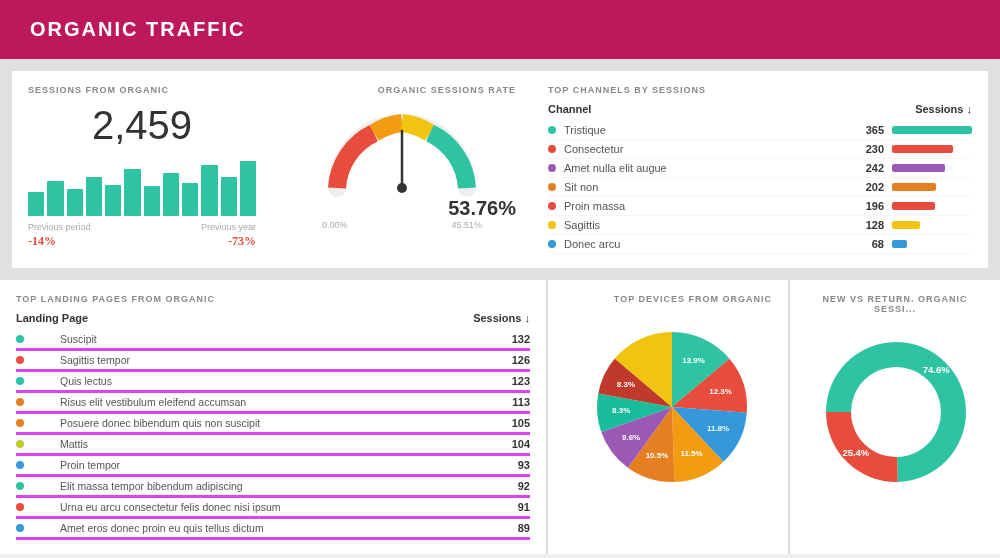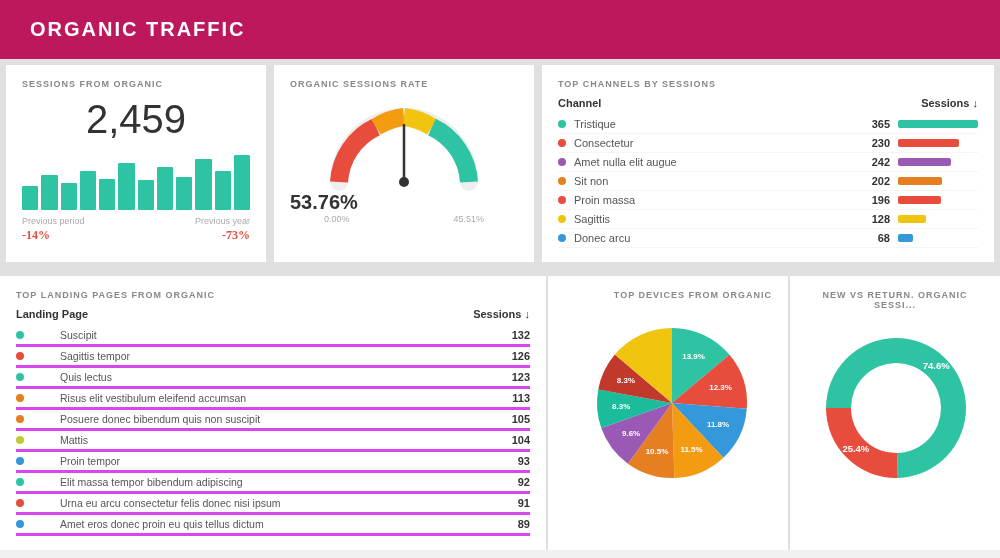--- a/index.html
+++ b/index.html
@@ -11,23 +11,23 @@
       padding: 18px 30px;
       font-size: 20px;
       font-weight: bold;
       letter-spacing: 2px;
     }
 
     .dashboard {
       display: grid;
       grid-template-columns: 260px 260px 1fr;
       grid-template-rows: auto auto;
-      gap: 8px;
+      gap: 0;
       background: #e0e0e0;
-      padding: 6px;
+      padding: 12px;
     }
 
     .card {
       background: white;
       padding: 14px 16px;
     }
 
     .card-title {
       font-size: 9px;
       font-weight: bold;
@@ -69,21 +69,21 @@
     }
     .period-change {
       display: flex;
       justify-content: space-between;
       margin-top: 2px;
       font-family: Liberation Serif, serif;
     }
     .change-neg { color: #e74c3c; font-size: 12px; font-weight: bold; }
 
     
-    .gauge-card { text-align: left; }
+    .gauge-card { text-align: right; }
     .gauge-container { position: relative; width: 160px; height: 90px; margin: 0 auto 4px; }
     .gauge-value { font-size: 20px; font-weight: bold; color: #333; }
     .gauge-range { display: flex; justify-content: space-between; font-size: 9px; color: #aaa; margin-top: 2px; width: 160px; margin: 0 auto; }
 
     
     .channels-card { grid-column: 3; }
     .channels-header { display: flex; justify-content: space-between; font-size: 11px; font-weight: bold; color: #333; margin-bottom: 6px; }
     .channel-row { display: flex; align-items: center; padding: 3px 0; border-bottom: 1px solid #f5f5f5; font-size: 11px; }
     .channel-dot { width: 8px; height: 8px; border-radius: 50%; margin-right: 8px; flex-shrink: 0; }
     .channel-name { flex: 1; color: #555; }

